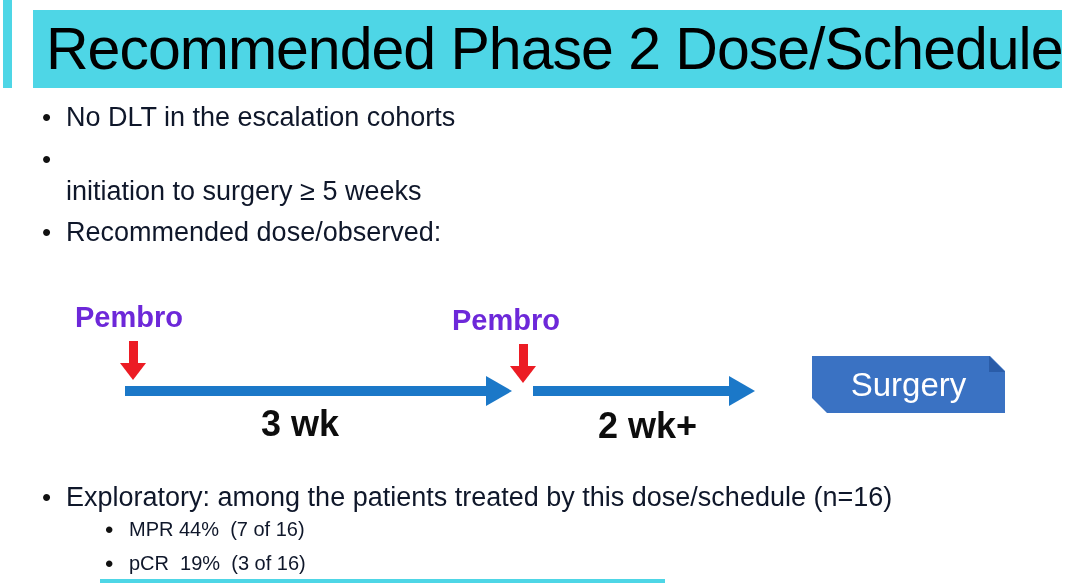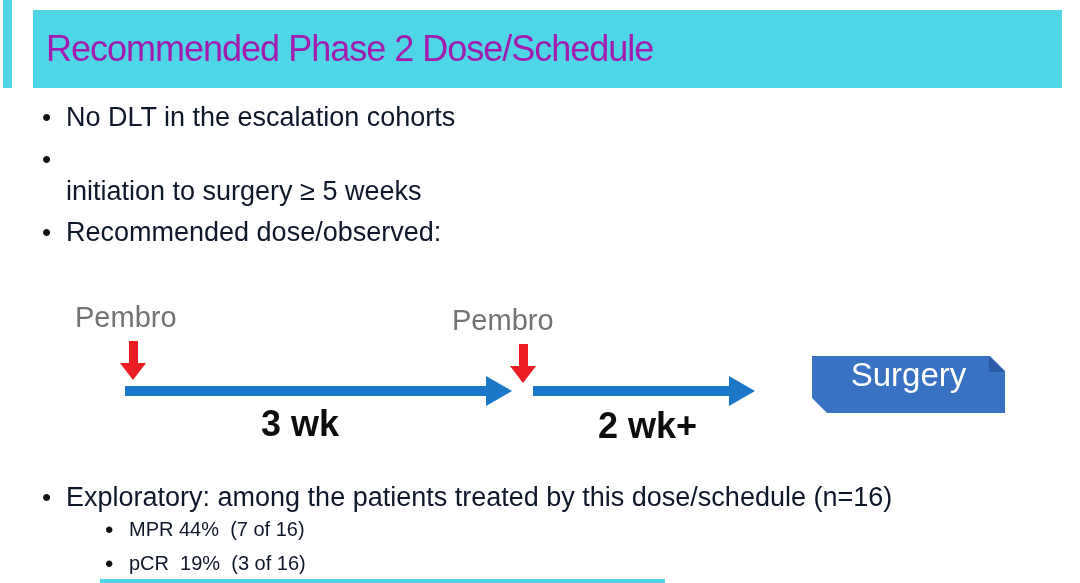--- a/index.html
+++ b/index.html
@@ -24,44 +24,44 @@
   }
 
   
   .title-bar {
     position: absolute; left: 33px; top: 10px; width: 1029px; height: 78px;
     background: #4ed6e6;
     display: flex; align-items: center;
     box-sizing: border-box; padding-left: 13px;
   }
   .title-text {
-    font-size: 36px;
+    font-size: 59px;
     font-weight: 400;
     letter-spacing: -1px;
-    color: #a21caf;
+    color: #000000;
     white-space: nowrap;
   }
 
   
   .bullet-row { position: absolute; display: flex; }
   .bullet-glyph {
     width: 24px; flex: 0 0 24px;
     font-size: 26px; line-height: 32px; color: #111;
   }
   .bullet-text {
     font-size: 27px; line-height: 32px; color: #0f172a;
     white-space: pre-wrap;
   }
   .sub .bullet-glyph { width: 24px; flex-basis: 24px; font-size: 24px; line-height: 31px; }
   .sub .bullet-text { font-size: 20px; line-height: 31px; }
 
   
   .pembro-label {
     position: absolute;
-    color: #737373; font-weight: 400; font-size: 29px; white-space: nowrap;
+    color: #6d28d9; font-weight: 700; font-size: 29px; white-space: nowrap;
   }
   .red-arrow { position: absolute; width: 26px; }
   .red-arrow .shaft { width: 9px; height: 22px; background: #ec1c24; margin: 0 auto; }
   .red-arrow .head {
     width: 0; height: 0; margin: 0 auto;
     border-left: 13px solid transparent;
     border-right: 13px solid transparent;
     border-top: 17px solid #ec1c24;
   }
   .blue-arrow { position: absolute; height: 30px; display: flex; align-items: center; }
@@ -73,21 +73,21 @@
     border-left: 26px solid #1b78c8;
   }
   .interval-label {
     position: absolute;
     font-size: 36px; font-weight: 700; color: #0d0d0d; white-space: nowrap;
   }
   .surgery-box {
     position: absolute; left: 812px; top: 356px; width: 193px; height: 57px;
     background: #3a72c3;
     clip-path: polygon(0 0, 178px 0, 100% 15px, 100% 100%, 15px 100%, 0 42px);
-    display: flex; justify-content: center;
+    display: flex; align-items: center; justify-content: center;
   }
   .surgery-fold {
     position: absolute; top: 0; right: 0; width: 16px; height: 16px;
     background: #2a5ca8;
     clip-path: polygon(0 0, 100% 100%, 0 100%);
   }
   .surgery-text { color: #ffffff; font-size: 33px; font-weight: 400; }
 </style>
 </head>
 <body>

